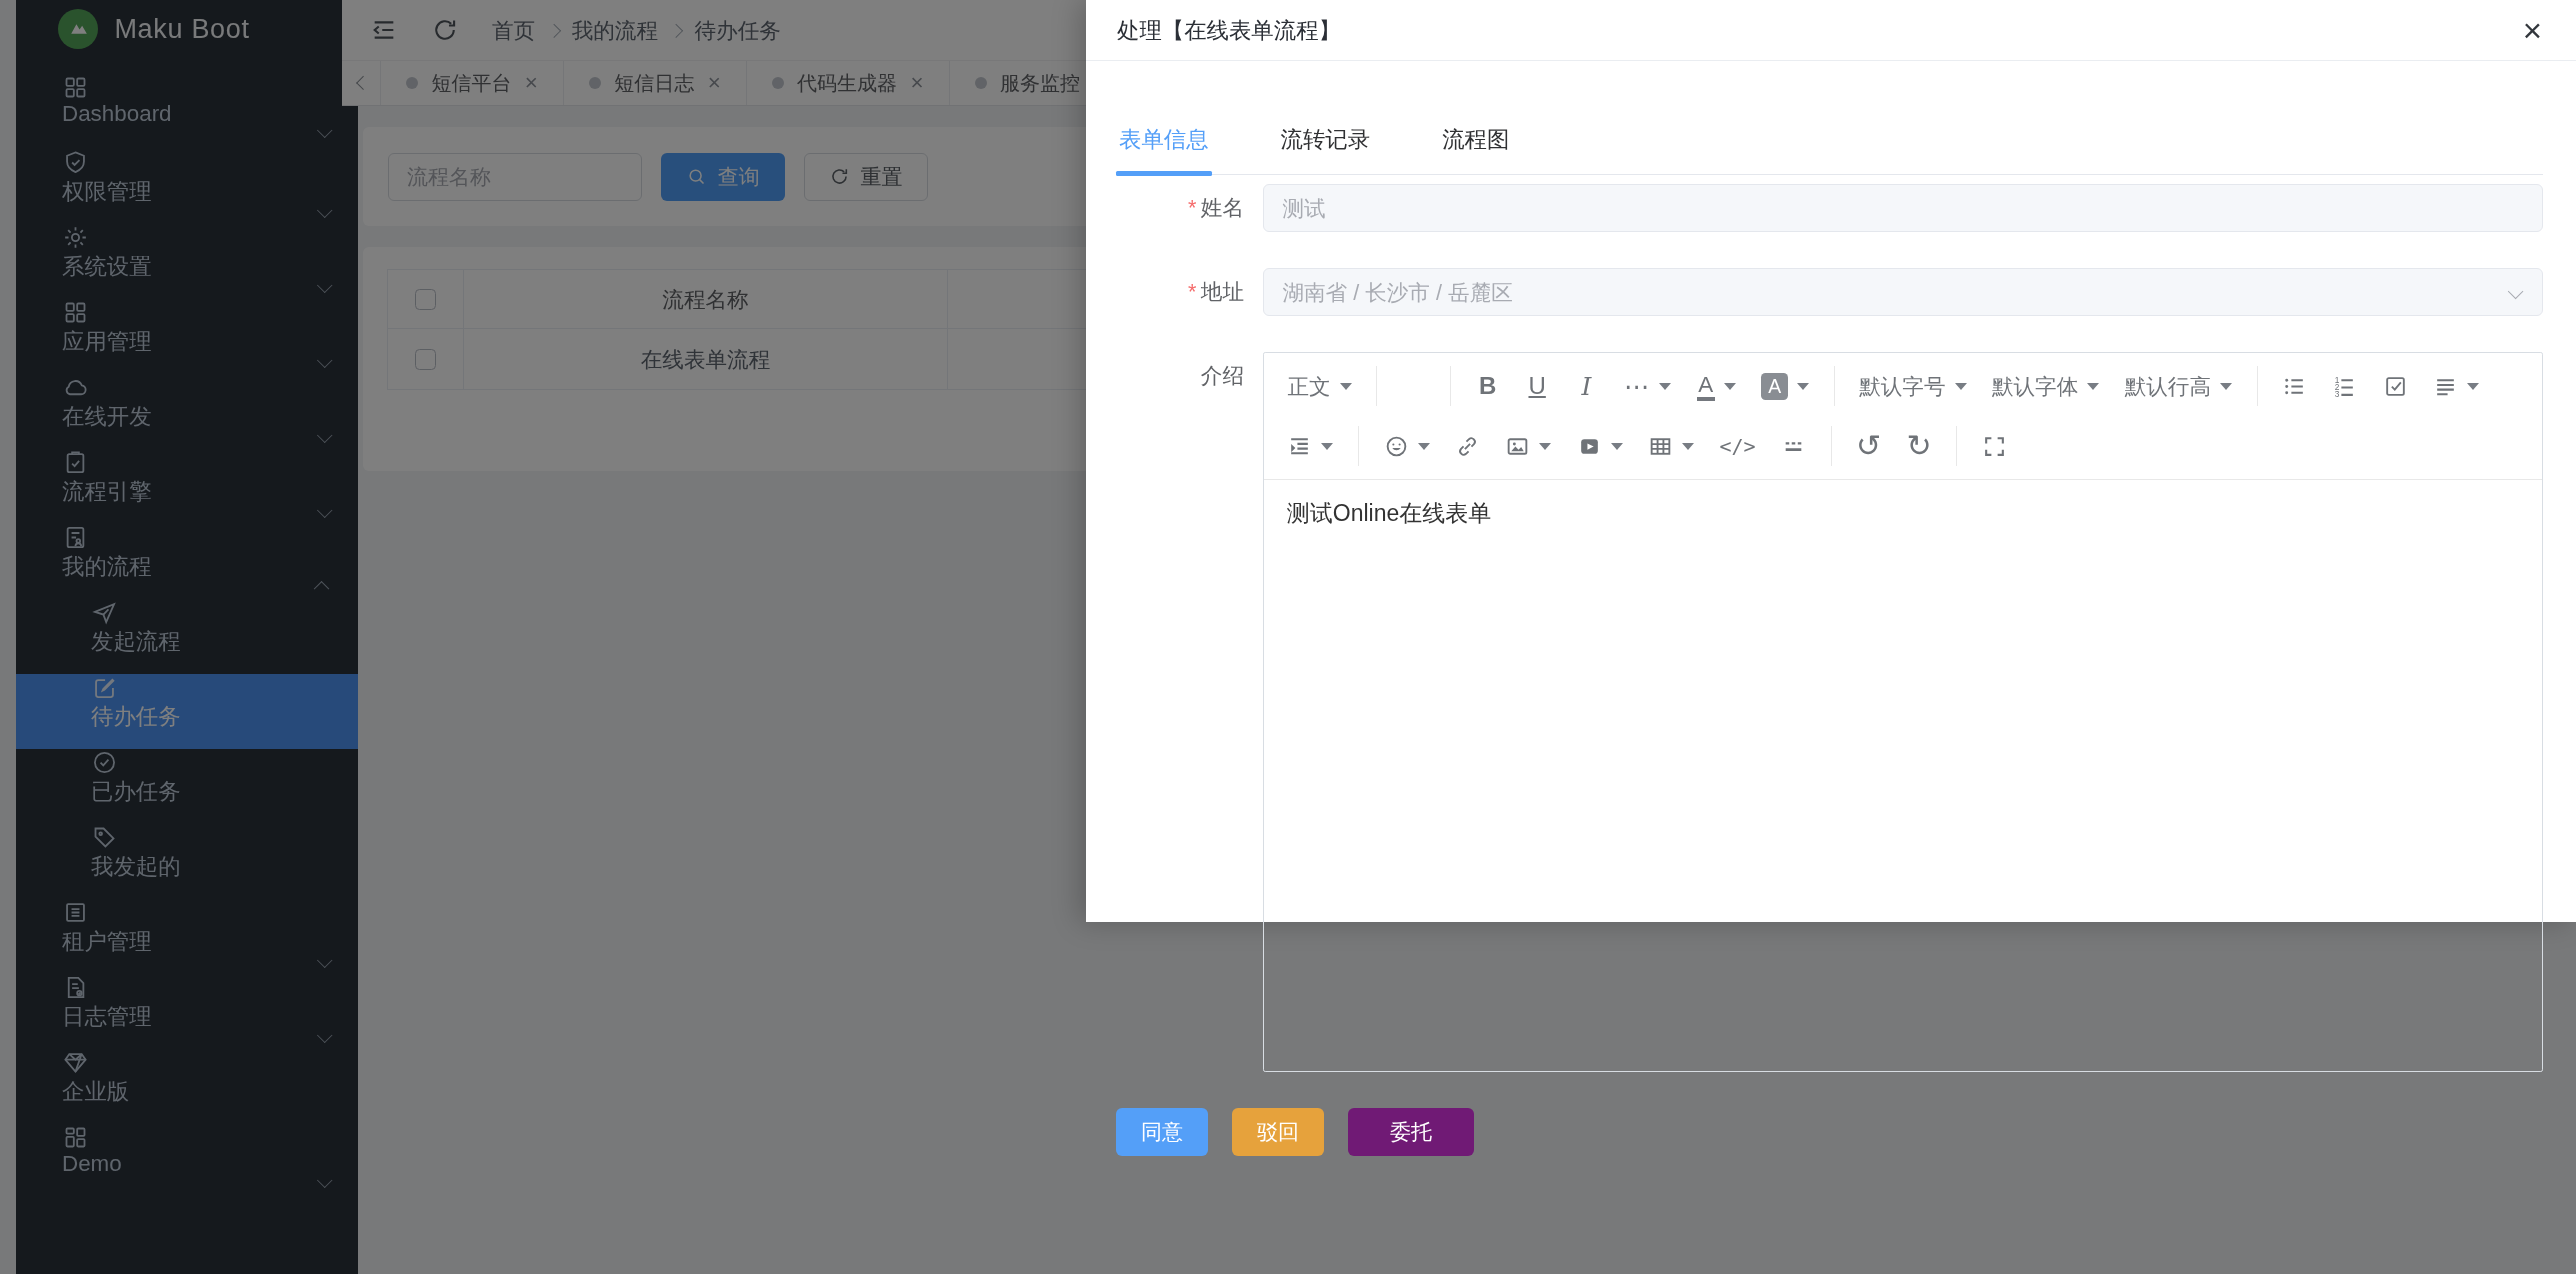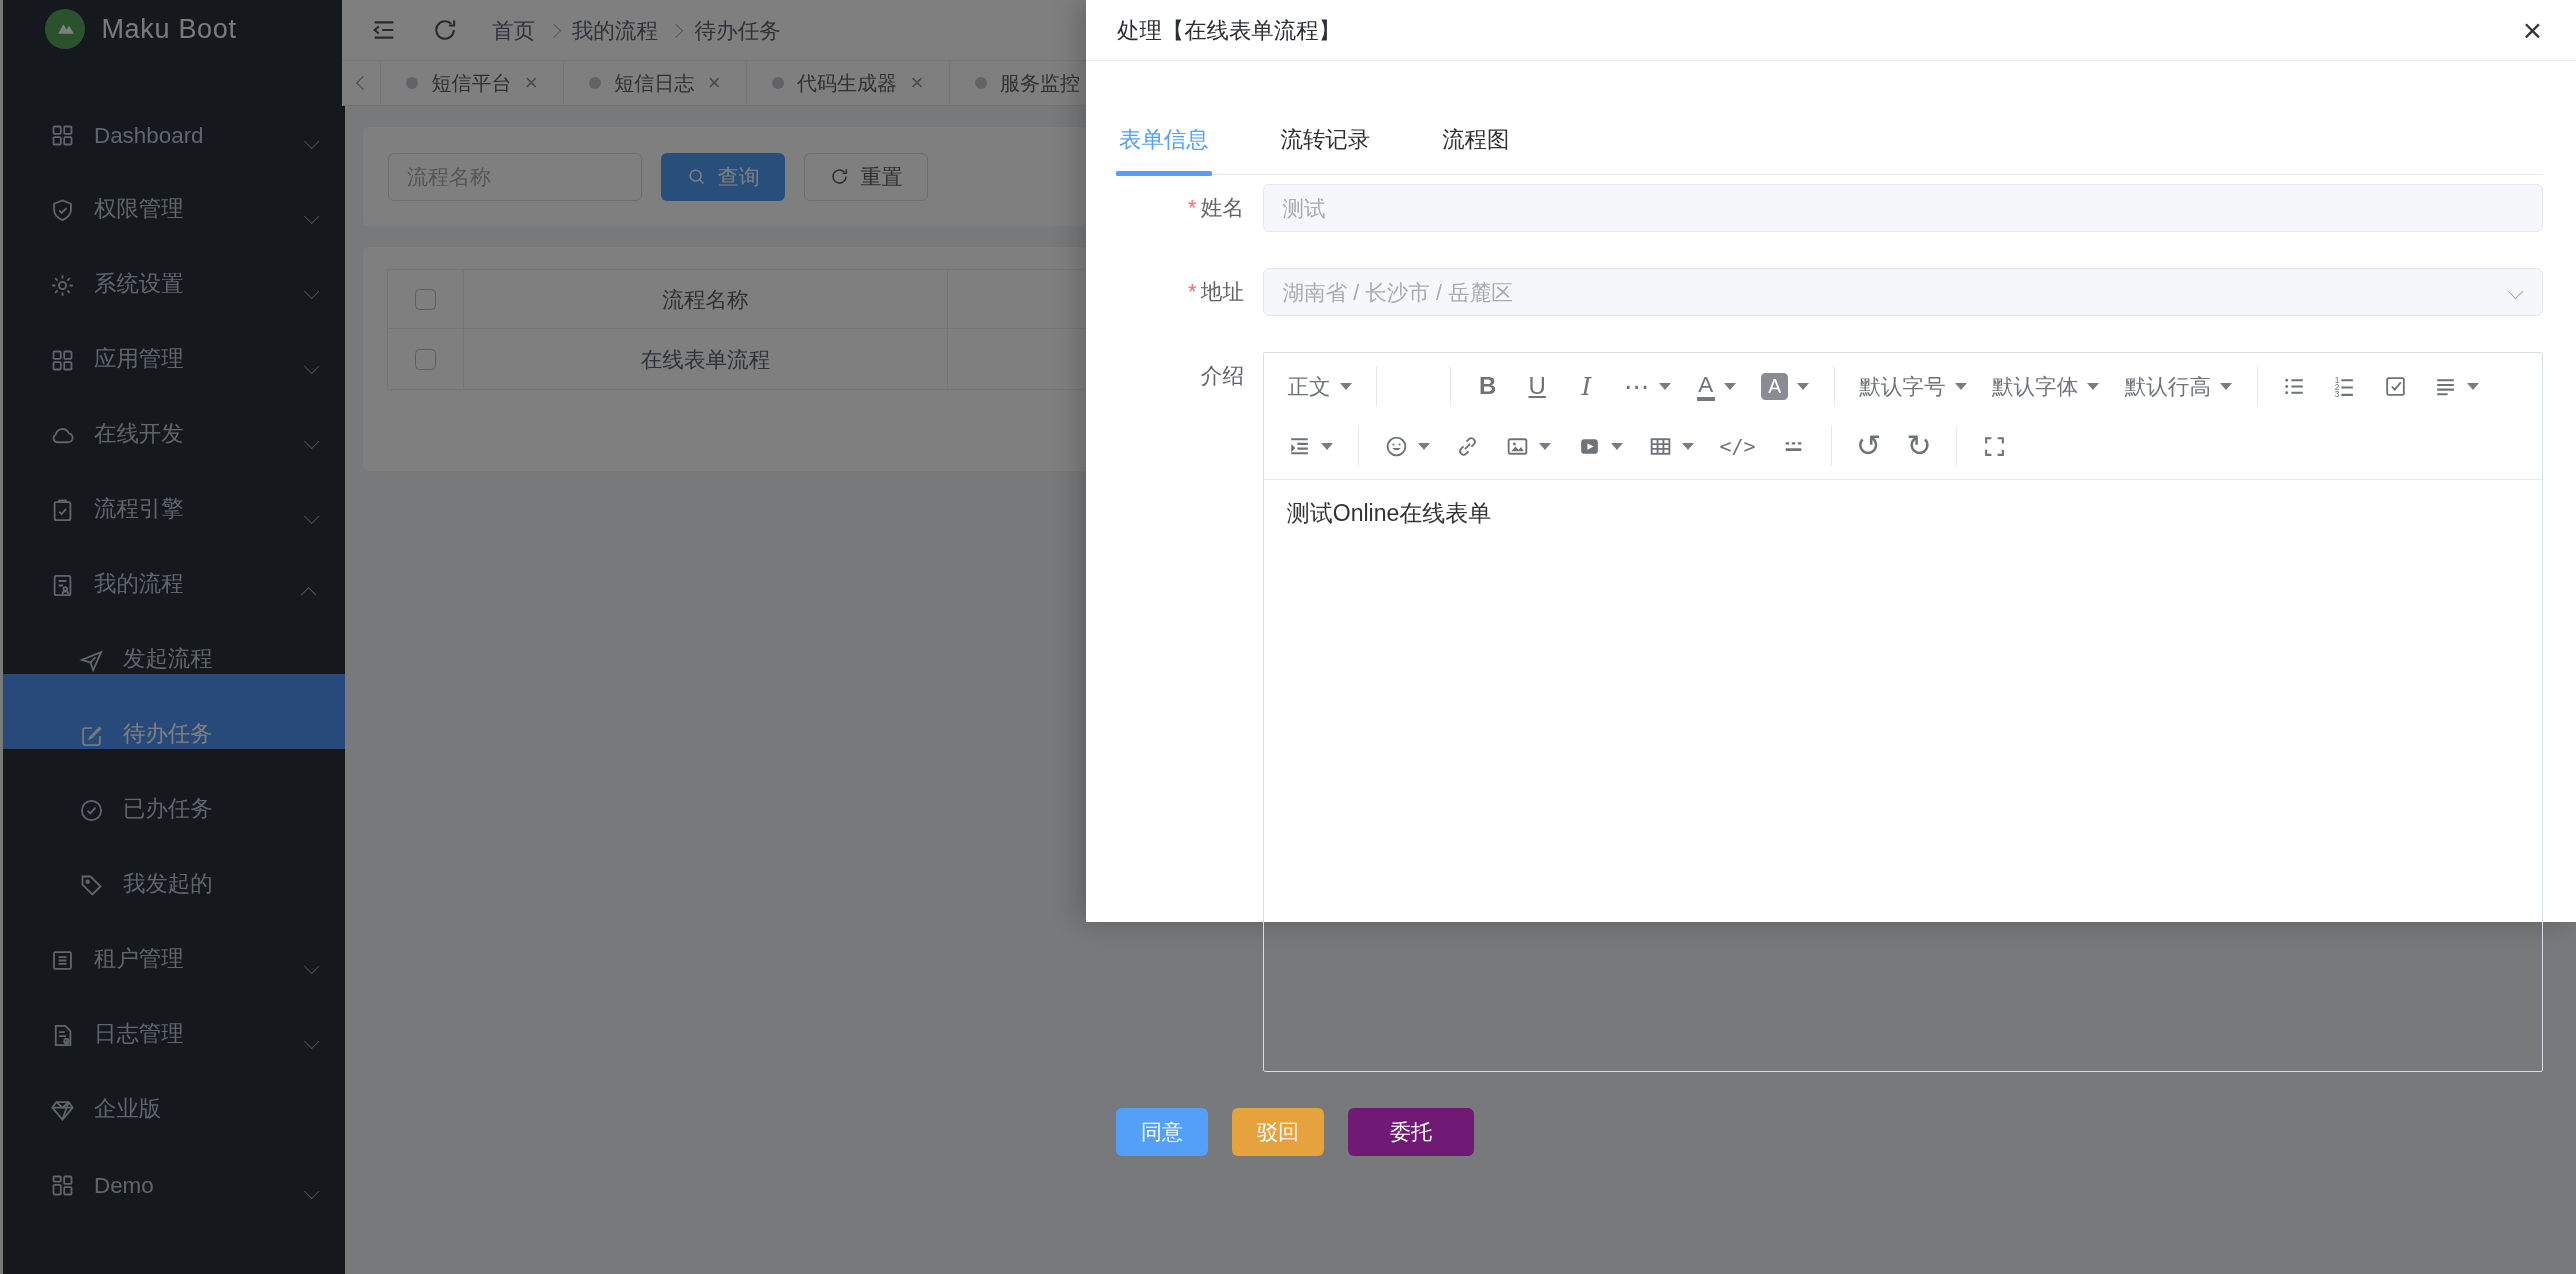--- a/index.html
+++ b/index.html
@@ -1,26 +1,26 @@
 <!DOCTYPE html>
 <html style="font-size:12px"><head>
 <meta charset="utf-8">
 <style>
   * { margin:0; padding:0; box-sizing:border-box; }
   html,body { width:2576px; height:1275px; }
   body { font-family:"Liberation Sans","DejaVu Sans",sans-serif; overflow:hidden; background:#f0f2f5; }
   .stage { position:relative; width:2576px; height:1275px; overflow:hidden; background:#f0f2f5; }
 
   
-  .sidebar { position:absolute; left:3px; top:0; width:342px; height:1275px; background:#2a323b; z-index:1; }
+  .sidebar { position:absolute; left:16px; top:0; width:342px; height:1275px; background:#2a323b; z-index:1; }
   .logo-bar { height:58px; display:flex; align-items:center; padding-left:42px; gap:16.4px; }
   .logo-badge { width:40px; height:40px; border-radius:50%; background:#55a65a; display:flex; align-items:center; justify-content:center; flex:0 0 auto; }
   .logo-title { color:#f2f4f6; font-size:27px; font-weight:400; letter-spacing:0.7px; }
   .menu { margin-top:16.4px; }
-  .menu-item { height:75px; display:flex; align-items:flex-end; padding:0 30px 0 46px; color:#bfcbd9; font-size:22.4px; cursor:pointer; }
+  .menu-item { height:75px; display:flex; align-items:flex-start; padding:0 30px 0 46px; color:#bfcbd9; font-size:22.4px; cursor:pointer;flex-direction:column; }
   .menu-item .mi-icon { width:27px; height:27px; margin-right:18px; flex:0 0 auto; display:flex; align-items:center; justify-content:center; }
   .menu-item svg { width:27px; height:27px; }
   .menu-item .chev { margin-left:auto; width:11.2px; height:11.2px; border-right:1.9px solid #9aa5b1; border-bottom:1.9px solid #9aa5b1; transform:rotate(45deg) translateY(-3px); }
   .menu-item .chev.up { transform:rotate(-135deg) translateY(-1.5px); }
   .menu-item.sub { padding-left:75px; }
   .menu-item.active { background:#4f95f5; color:#ffffff; }
   .menu-item.active .mi-icon { color:#e8f1fd; }
 
   
   .main { position:absolute; left:342px; top:0; right:0; bottom:0; z-index:1; }

